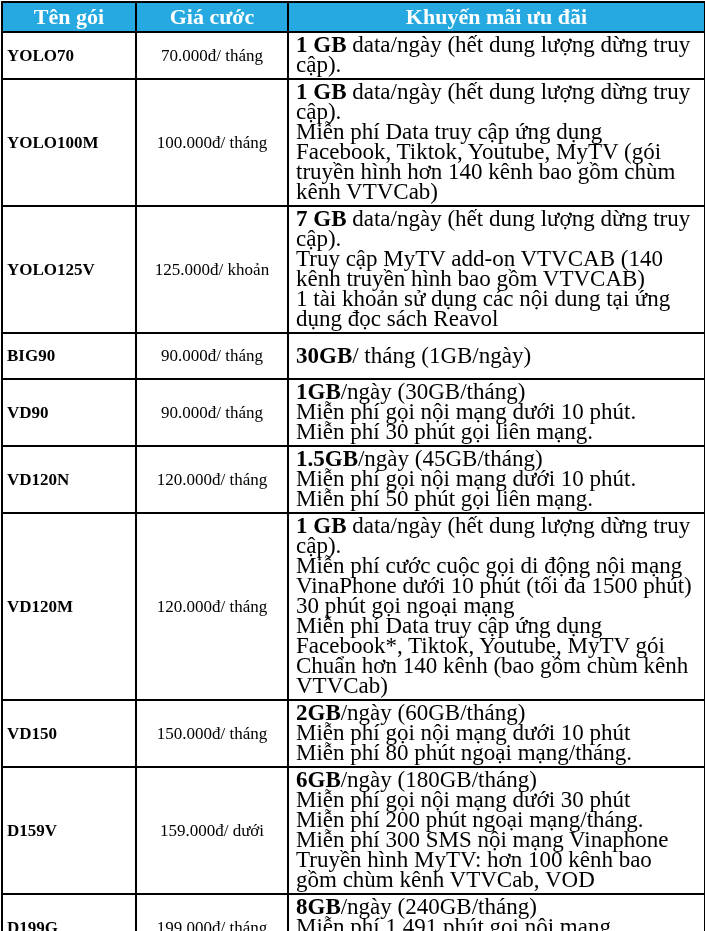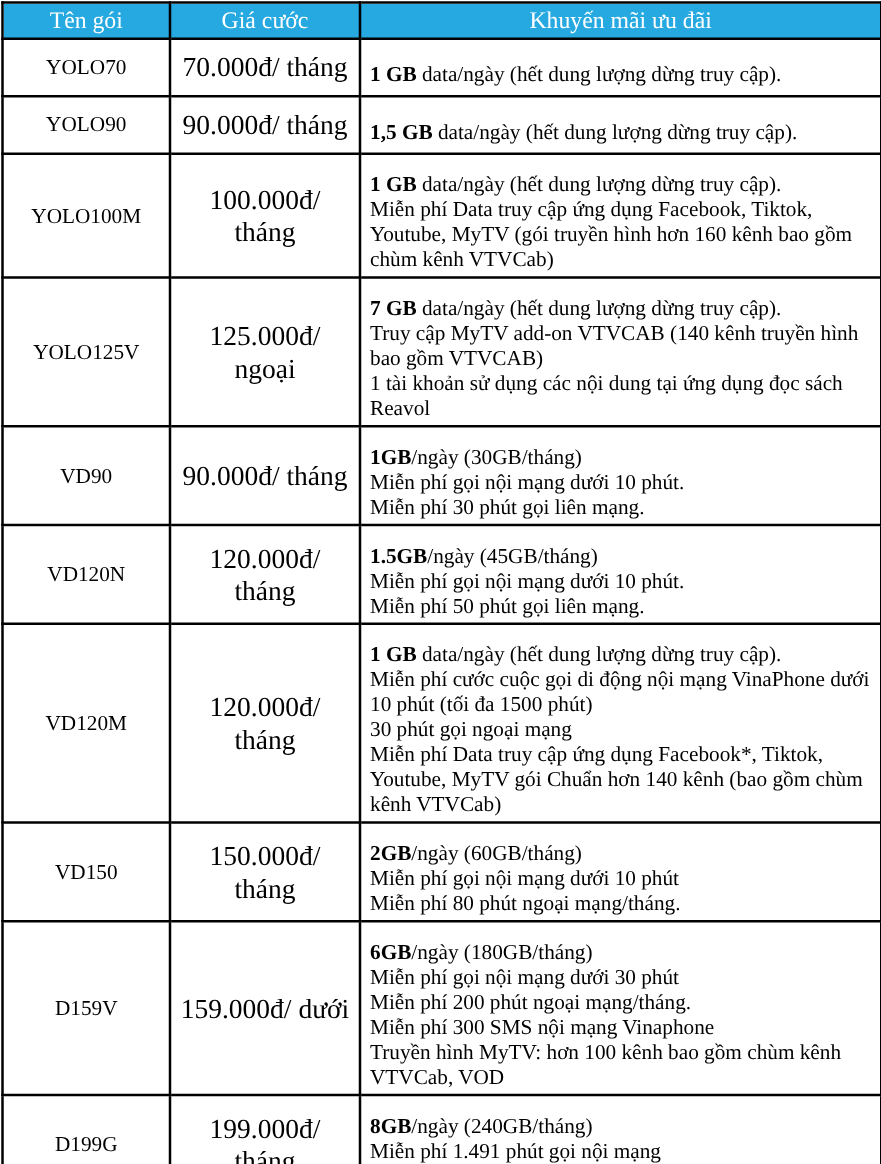--- a/index.html
+++ b/index.html
@@ -31,43 +31,43 @@
   col.c-promo { width: 417px; }
   th, td {
     border: 2px solid var(--border-color);
     background: var(--cell-bg);
     vertical-align: middle;
     overflow: hidden;
   }
   thead th {
     background: var(--header-bg);
     color: var(--header-fg);
-    font-weight: normal;
-    font-size: 19px;
+    font-weight: bold;
+    font-size: 22px;
     height: 29px;
     text-align: center;
     padding: 1px 4px;
   }
   tbody tr { height: 33px; }
   td.name-cell {
-    font-weight: normal;
-    text-align: center;
+    font-weight: bold;
+    text-align: left;
     font-size: 17px;
     padding: 12px 4px;
   }
   td.price-cell {
     text-align: center;
-    font-size: 22px;
+    font-size: 17px;
     padding: 2px 4px;
   }
   td.promo-cell {
     text-align: left;
-    font-size: 17px;
+    font-size: 23px;
     line-height: 20px;
-    padding: 14px 7px 3px 7px;
+    padding: 2px 7px 3px 7px;
   }
   td.promo-cell .promo-line { margin: 0; }
   td.promo-cell .lead { font-weight: bold; }
 </style>
 </head>
 <body>
 
 <table class="pkg-table">
   <colgroup>
     <col class="c-name">
@@ -83,41 +83,41 @@
   </thead>
   <tbody>
       <tr>
         <td class="name-cell">YOLO70</td>
         <td class="price-cell">70.000đ/ tháng</td>
         <td class="promo-cell">
           <div class="promo-line"><span class="lead">1 GB</span> data/ngày (hết dung lượng dừng truy cập).</div>
         </td>
       </tr>
       <tr>
-        <td class="name-cell">YOLO90</td>
-        <td class="price-cell">90.000đ/ tháng</td>
-        <td class="promo-cell">
-          <div class="promo-line"><span class="lead">1,5 GB</span> data/ngày (hết dung lượng dừng truy cập).</div>
-        </td>
-      </tr>
-      <tr>
         <td class="name-cell">YOLO100M</td>
         <td class="price-cell">100.000đ/ tháng</td>
         <td class="promo-cell">
           <div class="promo-line"><span class="lead">1 GB</span> data/ngày (hết dung lượng dừng truy cập).</div>
-          <div class="promo-line">Miễn phí Data truy cập ứng dụng Facebook, Tiktok, Youtube, MyTV (gói truyền hình hơn 160 kênh bao gồm chùm kênh VTVCab)</div>
+          <div class="promo-line">Miễn phí Data truy cập ứng dụng Facebook, Tiktok, Youtube, MyTV (gói truyền hình hơn 140 kênh bao gồm chùm kênh VTVCab)</div>
         </td>
       </tr>
       <tr>
         <td class="name-cell">YOLO125V</td>
-        <td class="price-cell">125.000đ/ ngoại</td>
+        <td class="price-cell">125.000đ/ khoản</td>
         <td class="promo-cell">
           <div class="promo-line"><span class="lead">7 GB</span> data/ngày (hết dung lượng dừng truy cập).</div>
           <div class="promo-line">Truy cập MyTV add-on VTVCAB (140 kênh truyền hình bao gồm VTVCAB)</div>
           <div class="promo-line">1 tài khoản sử dụng các nội dung tại ứng dụng đọc sách Reavol</div>
+        </td>
+      </tr>
+      <tr>
+        <td class="name-cell">BIG90</td>
+        <td class="price-cell">90.000đ/ tháng</td>
+        <td class="promo-cell">
+          <div class="promo-line"><span class="lead">30GB</span>/ tháng (1GB/ngày)</div>
         </td>
       </tr>
       <tr>
         <td class="name-cell">VD90</td>
         <td class="price-cell">90.000đ/ tháng</td>
         <td class="promo-cell">
           <div class="promo-line"><span class="lead">1GB</span>/ngày (30GB/tháng)</div>
           <div class="promo-line">Miễn phí gọi nội mạng dưới 10 phút.</div>
           <div class="promo-line">Miễn phí 30 phút gọi liên mạng.</div>
         </td>

